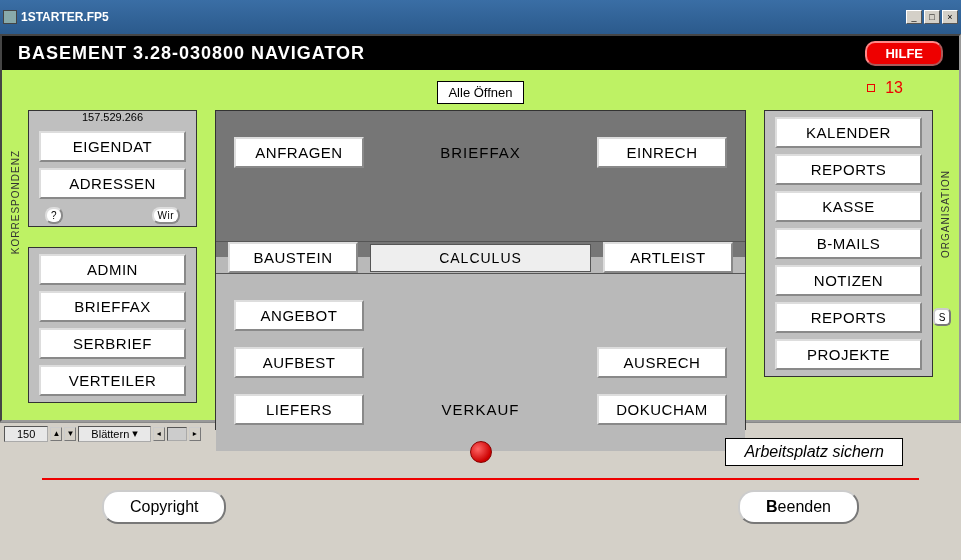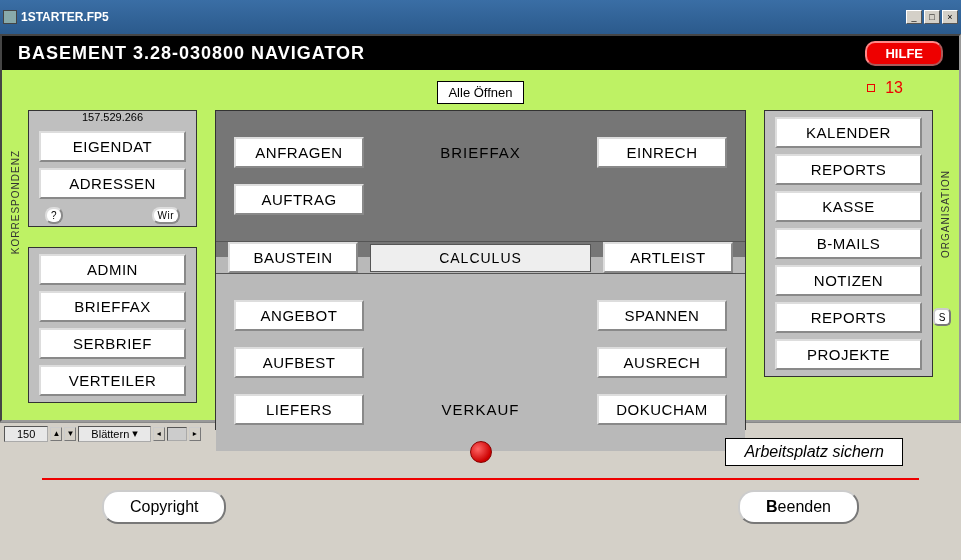--- a/index.html
+++ b/index.html
@@ -122,36 +122,30 @@
         </div>
       </div>
 
       <div class="center-panel">
         <div class="center-top">
           <div class="row3">
             <button class="nav-btn">ANFRAGEN</button>
             <div class="spacer">BRIEFFAX</div>
             <button class="nav-btn">EINRECH</button>
           </div>
-          <div class="row3">
-            <button class="nav-btn">AUFTRAG</button>
-            <div class="gap-fill"></div>
-            <div style="width:130px"></div>
-          </div>
         </div>
         <div class="center-mid-row">
           <button class="nav-btn" style="width:130px;margin:0">BAUSTEIN</button>
           <div class="calculus-btn">CALCULUS</div>
           <button class="nav-btn" style="width:130px;margin:0">ARTLEIST</button>
         </div>
         <div class="center-bottom">
           <div class="row3">
             <button class="nav-btn">ANGEBOT</button>
             <div class="gap-fill"></div>
-            <button class="nav-btn">SPANNEN</button>
           </div>
           <div class="row3">
             <button class="nav-btn">AUFBEST</button>
             <div class="gap-fill"></div>
             <button class="nav-btn">AUSRECH</button>
           </div>
           <div class="row3">
             <button class="nav-btn">LIEFERS</button>
             <div class="spacer">VERKAUF</div>
             <button class="nav-btn">DOKUCHAM</button>

